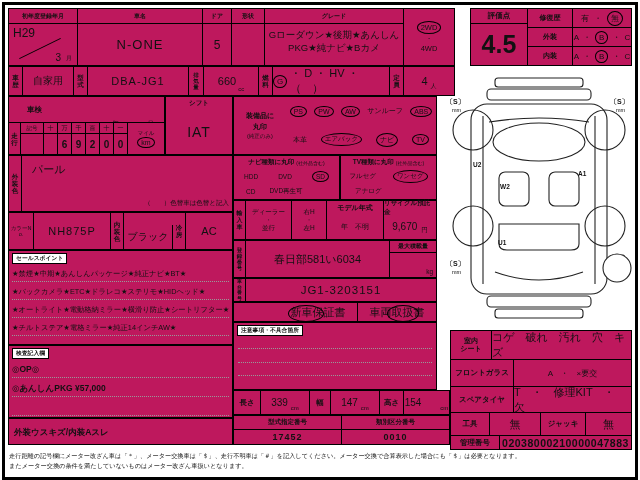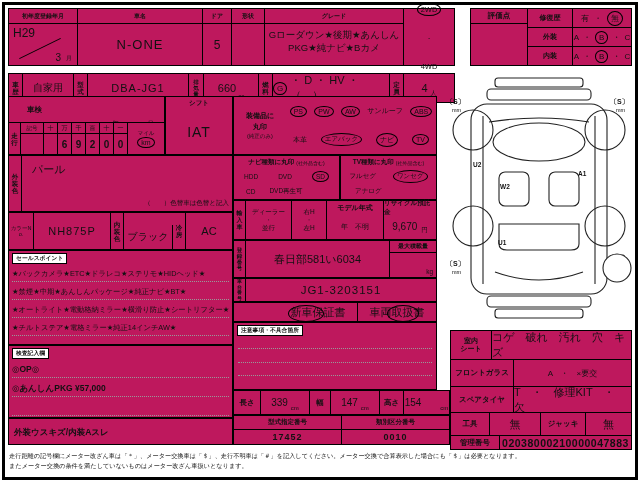--- a/index.html
+++ b/index.html
@@ -60,30 +60,31 @@
       <div class="c" style="flex:1;font-size:12px;">5</div>
     </div>
     <div class="col bR" style="width:32px;">
       <div class="c bB h6" style="height:14px;">形状</div>
       <div style="flex:1;"></div>
     </div>
     <div class="col bR" style="width:138px;">
       <div class="c bB h6" style="height:14px;">グレード</div>
       <div style="flex:1;font-size:9.5px;line-height:13px;padding:4px 3px 0 3px;text-align:center;">Gローダウン★後期★あんしんPKG★純ナビ★Bカメ</div>
     </div>
-    <div class="col c" style="flex:1;gap:18px;">
+    <div class="col c" style="flex:1;gap:0;">
       <span class="circ-s" style="font-size:7.5px;">2WD</span>
       <span style="font-size:7px;">・</span>
       <span style="font-size:7.5px;">4WD</span>
     </div>
   </div>
 
   <div class="box r" style="left:470px;top:8px;width:162px;height:58px;">
     <div class="col bR" style="width:56px;">
       <div class="c bB h75" style="height:14px;">評価点</div>
+      <div class="c" style="flex:1;font-size:25px;font-weight:bold;">4.5</div>
     </div>
     <div class="col" style="flex:1;">
       <div class="r bB" style="flex:1;">
         <div class="c bR h7" style="width:44px;">修復歴</div>
         <div class="c t8" style="flex:1;gap:5px;">
           <span>有</span>
           <span>・</span>
           <span class="circ-s">無</span>
         </div>
       </div>
@@ -103,21 +104,21 @@
           <span>A</span>
             <span>・</span>
           <span class="circ-s">B</span>
             <span>・</span>
           <span>C</span>
         </div>
       </div>
     </div>
   </div>
 
-  <div class="box r" style="left:8px;top:73px;width:447px;height:30px;">
+  <div class="box r" style="left:8px;top:66px;width:447px;height:30px;">
     <div class="vlabel" style="width:14px;">車歴</div>
     <div class="c bR t10" style="width:50px;">自家用</div>
     <div class="vlabel" style="width:14px;">型式</div>
     <div class="c bR t11" style="width:100px;letter-spacing:1px;">DBA-JG1</div>
     <div class="vlabel" style="width:15px;font-size:5.5px;line-height:6px;">排気量</div>
     <div class="c bR" style="width:54px;gap:2px;">
       <span class="t11">660</span>
       <span style="font-size:6px;align-self:flex-end;padding-bottom:3px;">cc</span>
     </div>
     <div class="vlabel" style="width:14px;">燃料</div>
@@ -192,22 +193,22 @@
     <div class="c bR t11" style="width:76px;letter-spacing:1px;">NH875P</div>
     <div class="vlabel" style="width:13px;">内装色</div>
     <div class="c bR t10" style="width:48px;margin-top:12px;">ブラック</div>
     <div class="vlabel" style="width:13px;">冷房</div>
     <div class="c t11" style="flex:1;">AC</div>
   </div>
 
   <div class="box" style="left:8px;top:250px;width:225px;height:95px;">
     <span class="tag">セールスポイント</span>
     <div style="position:absolute;left:3px;right:3px;top:13px;">
+      <div class="dl" style="height:17px;line-height:19px;font-size:7.3px;white-space:nowrap;overflow:hidden;">★禁煙★中期★あんしんパッケージ★純正ナビ★BT★</div>
       <div class="dl" style="height:17px;line-height:19px;font-size:7.3px;white-space:nowrap;overflow:hidden;">★バックカメラ★ETC★ドラレコ★ステリモ★HIDヘッド★</div>
-      <div class="dl" style="height:17px;line-height:19px;font-size:7.3px;white-space:nowrap;overflow:hidden;">★禁煙★中期★あんしんパッケージ★純正ナビ★BT★</div>
       <div class="dl" style="height:17px;line-height:19px;font-size:7.3px;white-space:nowrap;overflow:hidden;">★オートライト★電動格納ミラー★横滑り防止★シートリフター★</div>
       <div class="dl" style="height:17px;line-height:19px;font-size:7.3px;white-space:nowrap;overflow:hidden;">★チルトステア★電格ミラー★純正14インチAW★</div>
       <div class="dl" style="height:17px;"></div>
     </div>
   </div>
 
   <div class="box" style="left:8px;top:345px;width:225px;height:73px;">
     <span class="tag">検査記入欄</span>
     <div style="position:absolute;left:3px;right:3px;top:13px;">
       <div class="dl" style="height:18px;line-height:20px;font-size:8.5px;font-weight:bold;">◎OP◎</div>

